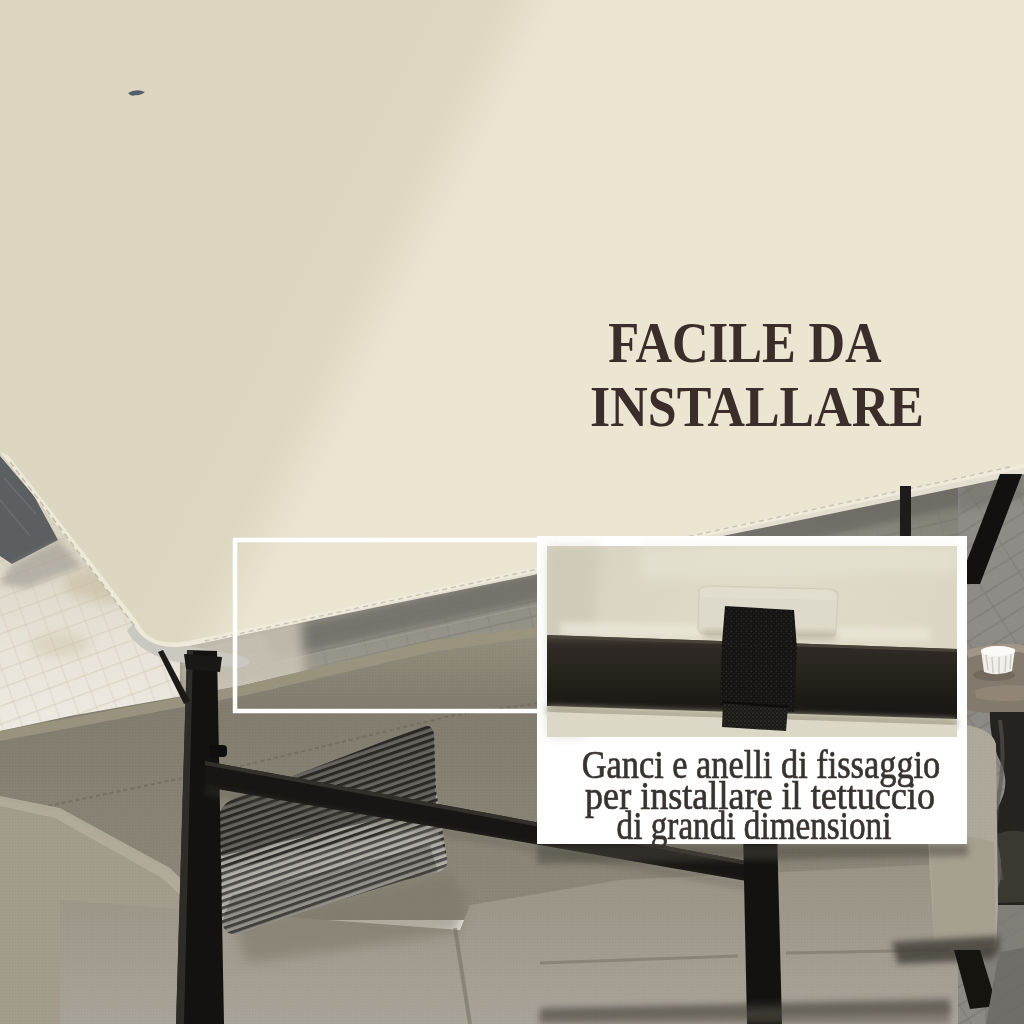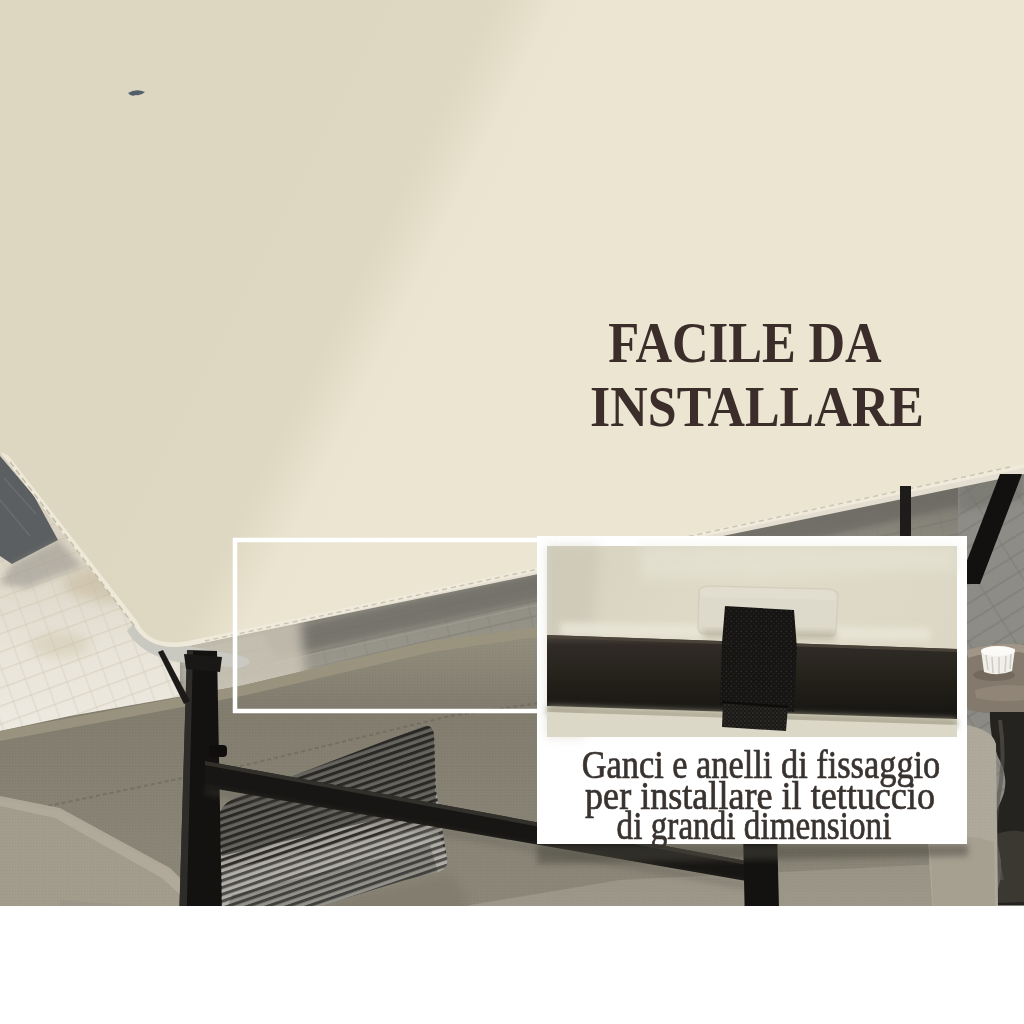--- a/index.html
+++ b/index.html
@@ -1,16 +1,16 @@
 <!DOCTYPE html>
 <html><head>
 <meta charset="utf-8">
 <style>
   html,body{margin:0;padding:0;background:#fff}
-  #stage{position:relative;width:1024px;height:906px;overflow:hidden;font-family:"Liberation Serif",serif}
+  #stage{position:relative;width:1024px;height:1024px;overflow:hidden;font-family:"Liberation Serif",serif}
 </style>
 </head>
 <body>
 <div id="stage">
 <svg width="1024" height="1024" viewBox="0 0 1024 1024" xmlns="http://www.w3.org/2000/svg">
 <defs>
   <linearGradient id="canopyShade" x1="272" y1="186" x2="522" y2="310" gradientUnits="userSpaceOnUse">
     <stop offset="0" stop-color="#ddd7c1"></stop>
     <stop offset="0.42" stop-color="#ded8c2"></stop>
     <stop offset="0.62" stop-color="#eae4d0"></stop>

